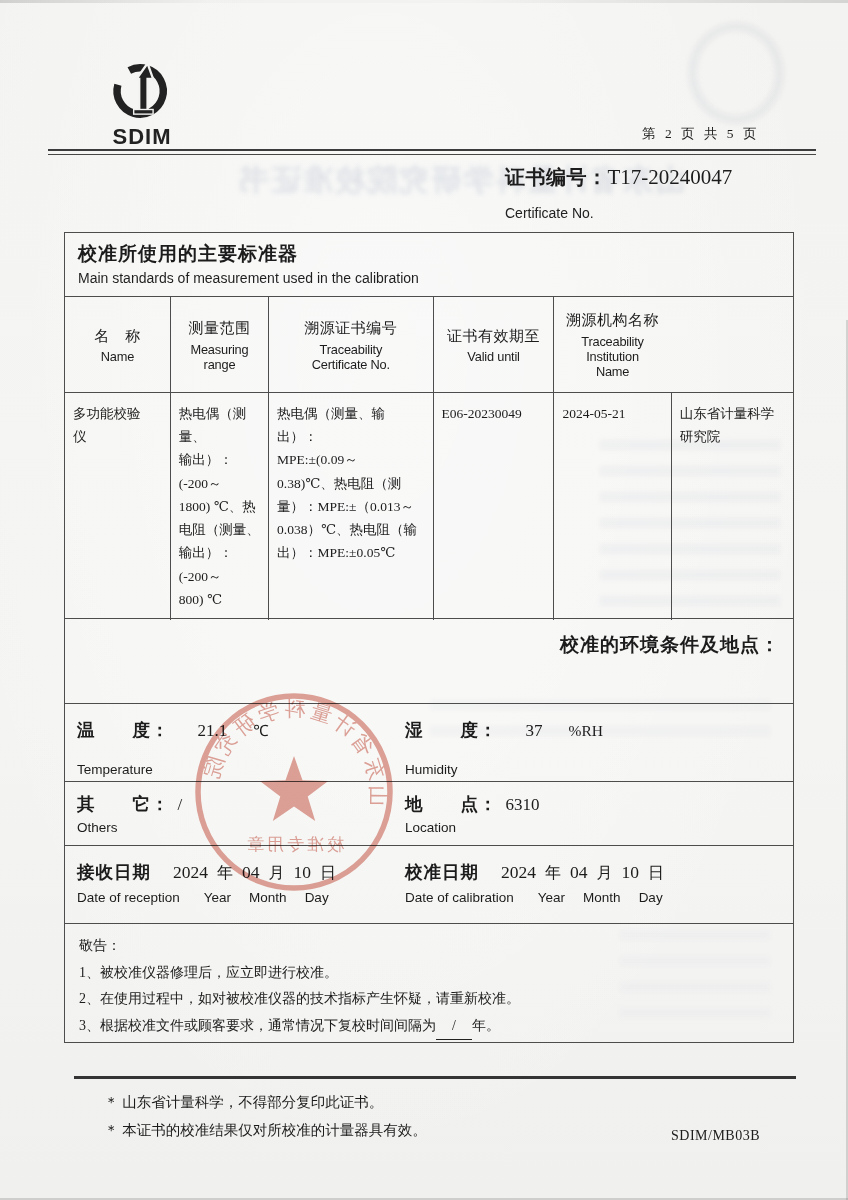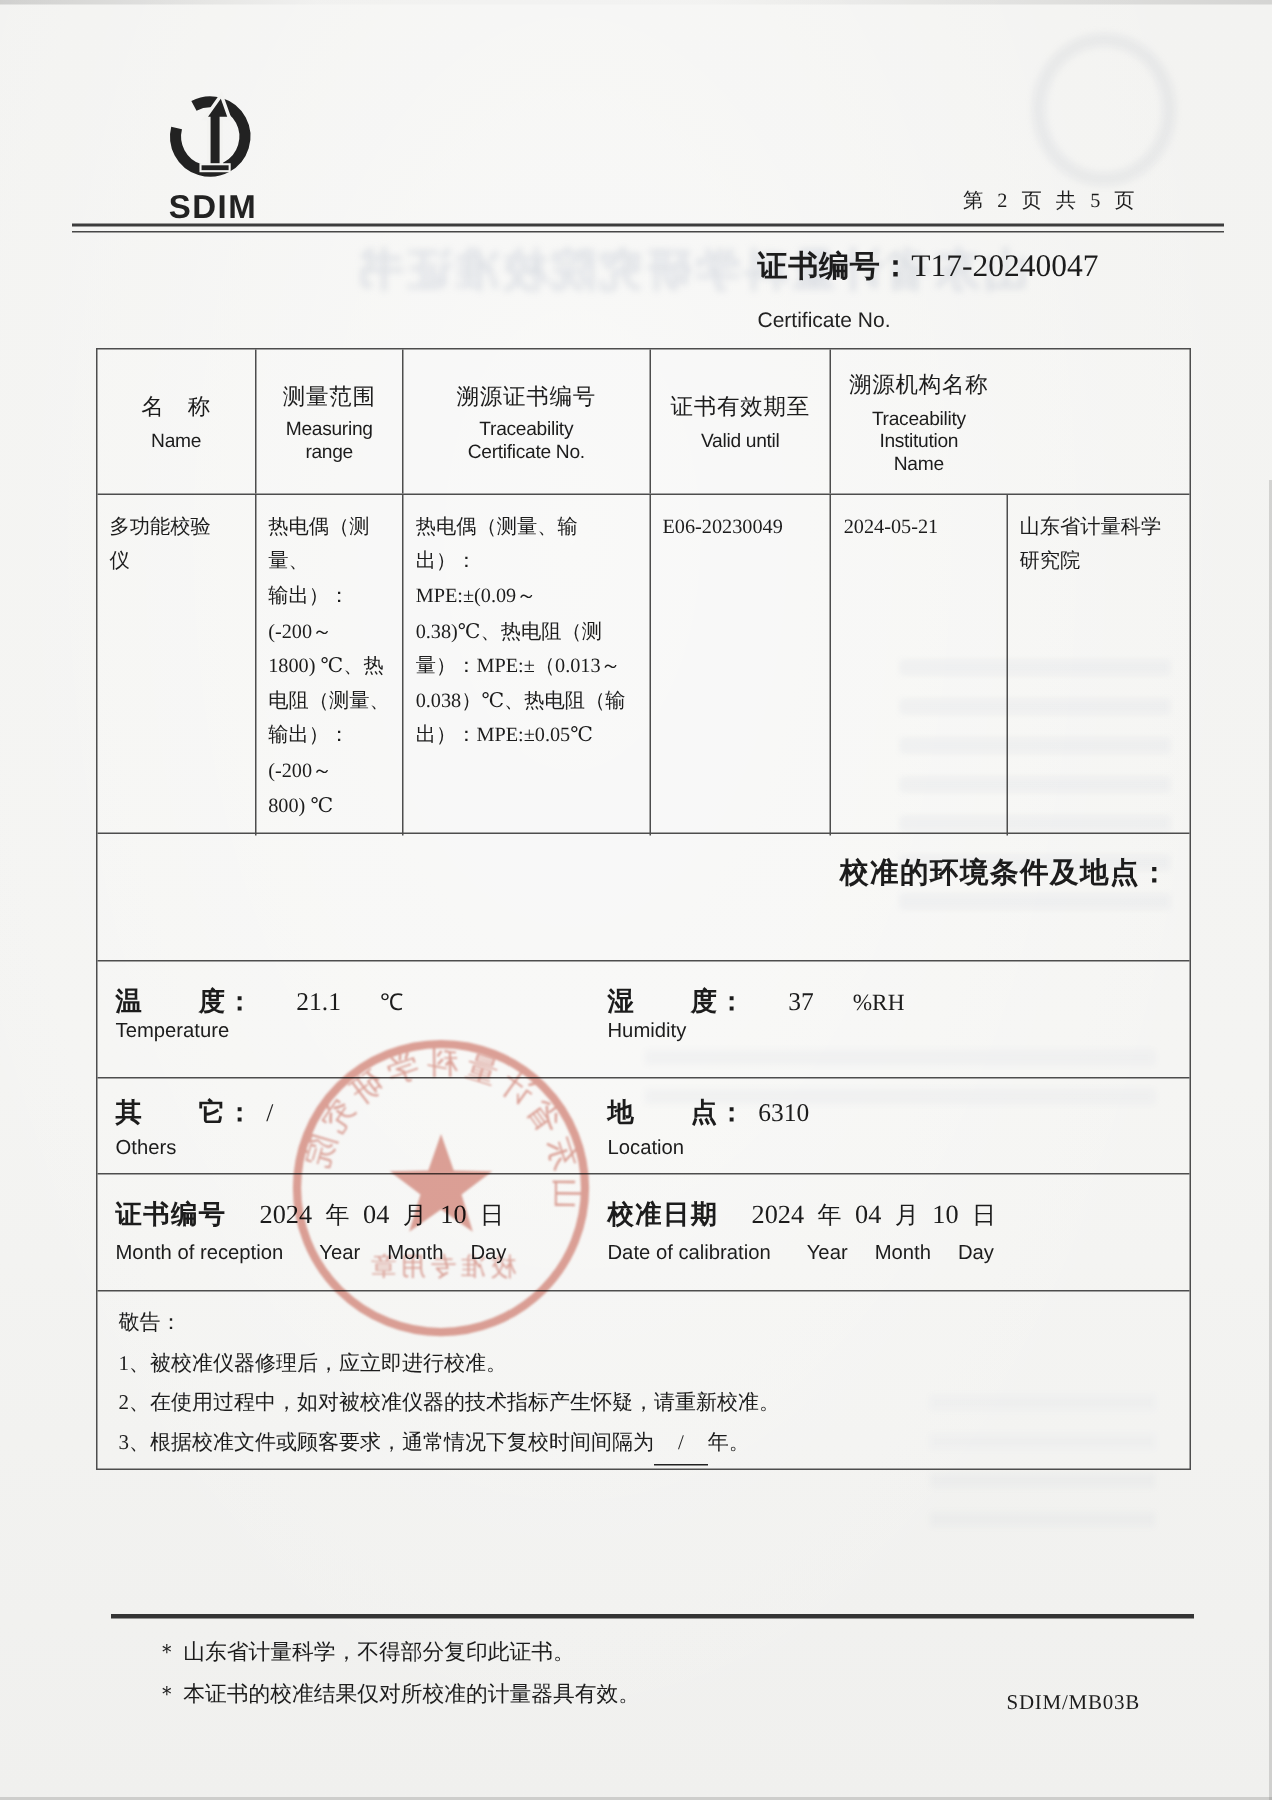--- a/index.html
+++ b/index.html
@@ -66,21 +66,21 @@
   .std-body{height:226px;}
   .std-body > div{padding:9px 8px;font-family:"Liberation Serif","DejaVu Serif",serif;
     font-size:13.5px;line-height:1.72;white-space:pre-line;}
   .env-row{position:relative;}
   .env-row .half-l{position:absolute;left:12px;top:0;}
   .env-row .half-r{position:absolute;left:340px;top:0;}
   .env-line1{display:flex;align-items:baseline;white-space:nowrap;}
   .env-label{font-size:17.5px;font-weight:600;letter-spacing:1px;}
   .env-val{font-family:"Liberation Serif","DejaVu Serif",serif;font-size:17px;margin-left:28px;}
   .env-unit{font-size:15.5px;margin-left:26px;font-family:"Liberation Serif",serif;}
-  .env-en{font-size:13.5px;margin-top:0;}
+  .env-en{font-size:13.5px;margin-top:20px;}
   .row-temp{height:78px;}
   .row-temp .env-line1{margin-top:14px;}
   .row-others{height:64px;}
   .row-others .env-line1{margin-top:10px;}
   .row-others .env-val{margin-left:8px;}
   .row-others .env-en{margin-top:4px;}
   .dates-row{height:78px;position:relative;}
   .date-l{position:absolute;left:12px;top:0;}
   .date-r{position:absolute;left:340px;top:0;}
   .date-line1{display:flex;align-items:baseline;white-space:nowrap;margin-top:14px;}
@@ -130,20 +130,24 @@
 
   <div class="certno">
     <div class="row1">
       <span class="label-cn">证书编号：</span><span class="val">T17-20240047</span>
     </div>
     <div class="row2">Certificate No.</div>
   </div>
 
   <div class="main-table">
 
+    <div class="sec sec1 sec-title">
+      <div class="cn">校准所使用的主要标准器</div>
+      <div class="en">Main standards of measurement used in the calibration</div>
+    </div>
 
     <div class="sec grid6 std-header">
       <div>
         <span class="cn">名　称</span>
         <span class="en">Name</span>
       </div>
       <div>
         <span class="cn">测量范围</span>
         <span class="en">Measuring
 range</span>
@@ -224,30 +228,30 @@
           <span class="env-label">地　　点：</span>
           <span class="env-val">6310</span>
         </div>
         <div class="env-en">Location</div>
       </div>
     </div>
 
     <div class="sec dates-row">
       <div class="date-l">
         <div class="date-line1">
-          <span class="date-label">证书编号</span>
+          <span class="date-label">接收日期</span>
           <span class="date-num">2024</span>
           <span class="date-unit">年</span>
           <span class="date-num">04</span>
           <span class="date-unit">月</span>
           <span class="date-num">10</span>
           <span class="date-unit">日</span>
         </div>
         <div class="date-line2">
-          <span class="date-en-label">Month of reception</span>
+          <span class="date-en-label">Date of reception</span>
           <span class="date-en-u">Year</span>
           <span class="date-en-u">Month</span>
           <span class="date-en-u">Day</span>
         </div>
       </div>
       <div class="date-r">
         <div class="date-line1">
           <span class="date-label">校准日期</span>
           <span class="date-num">2024</span>
           <span class="date-unit">年</span>

